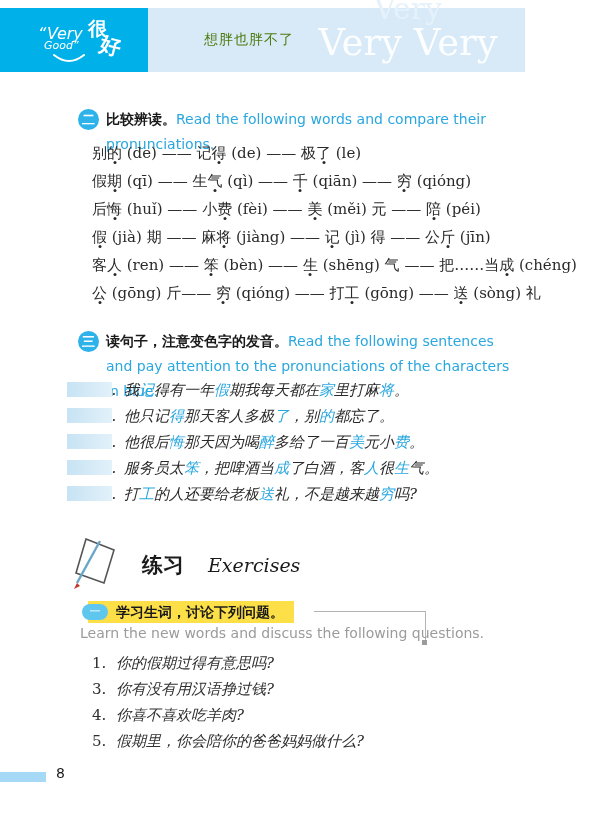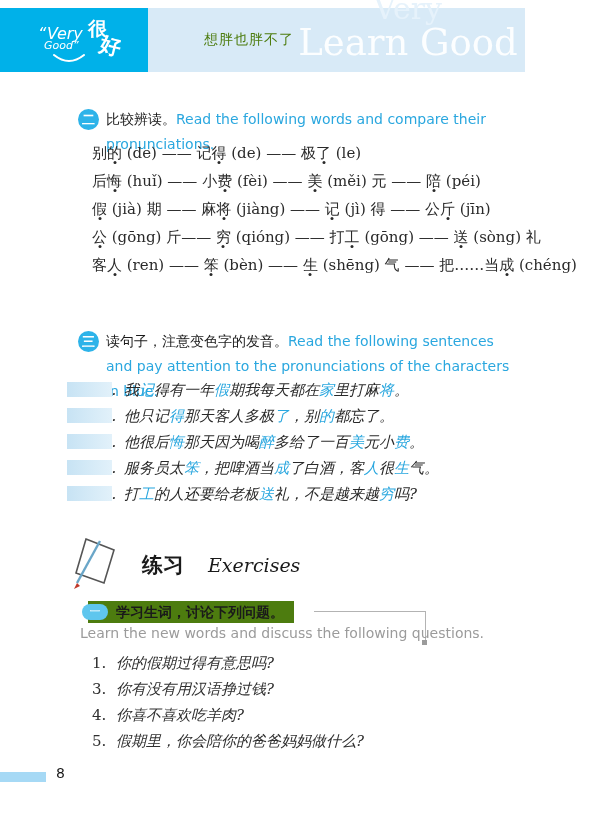--- a/index.html
+++ b/index.html
@@ -22,21 +22,21 @@
   .watermark { position:absolute; right:2px; top:-14px; width:230px; text-align:center;
     font-family:"DejaVu Serif", serif; line-height:1.0; pointer-events:none; }
   .wm1 { font-size:30px; color:#e6f2fb; }
   .wm2 { font-size:37px; color:rgba(255,255,255,0.92); }
 
   
   .sec-head { position:absolute; width:470px; }
   .sec-badge { position:absolute; left:0; top:2px; width:21px; height:21px; border-radius:50%;
     background:#2db3e9; color:#fff; font-size:13px; font-weight:bold; text-align:center; line-height:21px; }
   .sec-text { display:block; margin-left:28px; font-size:14px; line-height:25px; }
-  .zh-head { font-weight:normal; color:#1a1a1a; }
+  .zh-head { font-weight:bold; color:#1a1a1a; }
   .en-head { color:#2aa7df; }
 
   
   .wordlist { position:absolute; top:139px; left:92px; width:480px;
     font-family:"DejaVu Serif", serif; font-size:15px; color:#2a2a2a; }
   .word-row { height:28px; line-height:28px; white-space:nowrap; }
   .m-dot { position:relative; }
   .m-dot::after { content:""; position:absolute; left:50%; bottom:-2px; width:3px; height:3px;
     border-radius:50%; background:#2a2a2a; transform:translateX(-50%); }
 
@@ -51,21 +51,21 @@
 
   
   .ex-header { position:absolute; top:537px; left:70px; display:flex; align-items:center; }
   .ex-title-zh { font-size:21px; font-weight:bold; color:#1a1a1a; margin-left:26px; }
   .ex-title-en { font-family:"DejaVu Serif", serif; font-style:italic; font-size:19px; color:#1a1a1a; margin-left:24px; }
 
   .task1 { position:absolute; top:601px; left:78px; width:480px; height:44px; }
   .task-badge { position:absolute; left:4px; top:3px; width:26px; height:16px; border-radius:8px;
     background:#5fc6ee; color:#fff; font-size:11px; text-align:center; line-height:16px; z-index:2; }
   .task-zh { position:absolute; left:10px; top:0; height:22px; line-height:22px;
-    background:#4d7c0f; padding:0 10px 0 28px; font-size:14px; font-weight:bold; color:#1a1a1a; white-space:nowrap; }
+    background:#fde047; padding:0 10px 0 28px; font-size:14px; font-weight:bold; color:#1a1a1a; white-space:nowrap; }
   .conn-h { position:absolute; top:10px; left:236px; width:111px; height:1px; background:#b3b3b3; }
   .conn-v { position:absolute; top:10px; left:347px; width:1px; height:31px; background:#b3b3b3; }
   .conn-sq { position:absolute; top:39px; left:344px; width:5px; height:5px; background:#9b9b9b; }
   .task-en { position:absolute; left:2px; top:24px; font-size:14px; color:#9b9b9b; white-space:nowrap; }
 
   .questions { position:absolute; top:650px; left:92px; width:460px;
     font-family:"DejaVu Serif", serif; font-style:italic; font-size:15px; color:#2f2f2f; }
   .q-row { height:26px; line-height:26px; white-space:nowrap; }
   .q-num { display:inline-block; width:24px; font-style:normal; }
 
@@ -85,36 +85,37 @@
       <span class="logo-cjk1">很</span>
       <span class="logo-cjk2">好</span>
       <svg class="logo-smile" width="34" height="12" viewBox="0 0 34 12">
         <path d="M2,1 Q17,13 32,1" stroke="#ffffff" stroke-width="2" fill="none" stroke-linecap="round"></path>
       </svg>
     </div>
     <div class="band">
       <span class="chapter-title">想胖也胖不了</span>
       <div class="watermark">
         <div class="wm1">Very</div>
-        <div class="wm2">Learn Good</div>
+        <div class="wm2">Very Very</div>
       </div>
     </div>
   </div>
 
   <div class="sec-head" style="top:107px; left:78px;">
     <span class="sec-badge">二</span>
     <span class="sec-text"><span class="zh-head">比较辨读。</span><span class="en-head">Read the following words and compare their pronunciations.</span></span>
   </div>
 
   <div class="wordlist">
     <div class="word-row"><span>别</span><span class="m-dot">的</span><span> (de) —— 记</span><span class="m-dot">得</span><span> (de) —— 极</span><span class="m-dot">了</span><span> (le)</span></div>
+    <div class="word-row"><span>假</span><span class="m-dot">期</span><span> (qī) —— 生</span><span class="m-dot">气</span><span> (qì) —— </span><span class="m-dot">千</span><span> (qiān) —— </span><span class="m-dot">穷</span><span> (qióng)</span></div>
     <div class="word-row"><span>后</span><span class="m-dot">悔</span><span> (huǐ) —— 小</span><span class="m-dot">费</span><span> (fèi) —— </span><span class="m-dot">美</span><span> (měi) 元 —— </span><span class="m-dot">陪</span><span> (péi)</span></div>
     <div class="word-row"><span class="m-dot">假</span><span> (jià) 期 —— 麻</span><span class="m-dot">将</span><span> (jiàng) —— </span><span class="m-dot">记</span><span> (jì) 得 —— 公</span><span class="m-dot">斤</span><span> (jīn)</span></div>
+    <div class="word-row"><span>客</span><span class="m-dot">人</span><span> (ren) —— </span><span class="m-dot">笨</span><span> (bèn) —— </span><span class="m-dot">生</span><span> (shēng) 气 —— 把……当</span><span class="m-dot">成</span><span> (chéng)</span></div>
     <div class="word-row"><span class="m-dot">公</span><span> (gōng) 斤—— </span><span class="m-dot">穷</span><span> (qióng) —— 打</span><span class="m-dot">工</span><span> (gōng) —— </span><span class="m-dot">送</span><span> (sòng) 礼</span></div>
-    <div class="word-row"><span>客</span><span class="m-dot">人</span><span> (ren) —— </span><span class="m-dot">笨</span><span> (bèn) —— </span><span class="m-dot">生</span><span> (shēng) 气 —— 把……当</span><span class="m-dot">成</span><span> (chéng)</span></div>
   </div>
 
   <div class="sec-head" style="top:329px; left:78px; width:446px;">
     <span class="sec-badge">三</span>
     <span class="sec-text"><span class="zh-head">读句子，注意变色字的发音。</span><span class="en-head">Read the following sentences and pay attention to the pronunciations of the characters in blue.</span></span>
   </div>
 
   <div class="sentences">
     <div class="sent-row"><span class="sent-num">1.</span><span><span>我</span><span class="m-blue">记</span><span>得有一年</span><span class="m-blue">假</span><span>期我每天都在</span><span class="m-blue">家</span><span>里打麻</span><span class="m-blue">将</span><span>。</span></span></div>
     <div class="sent-row"><span class="sent-num">2.</span><span><span>他只记</span><span class="m-blue">得</span><span>那天客人多极</span><span class="m-blue">了</span><span>，别</span><span class="m-blue">的</span><span>都忘了。</span></span></div>

